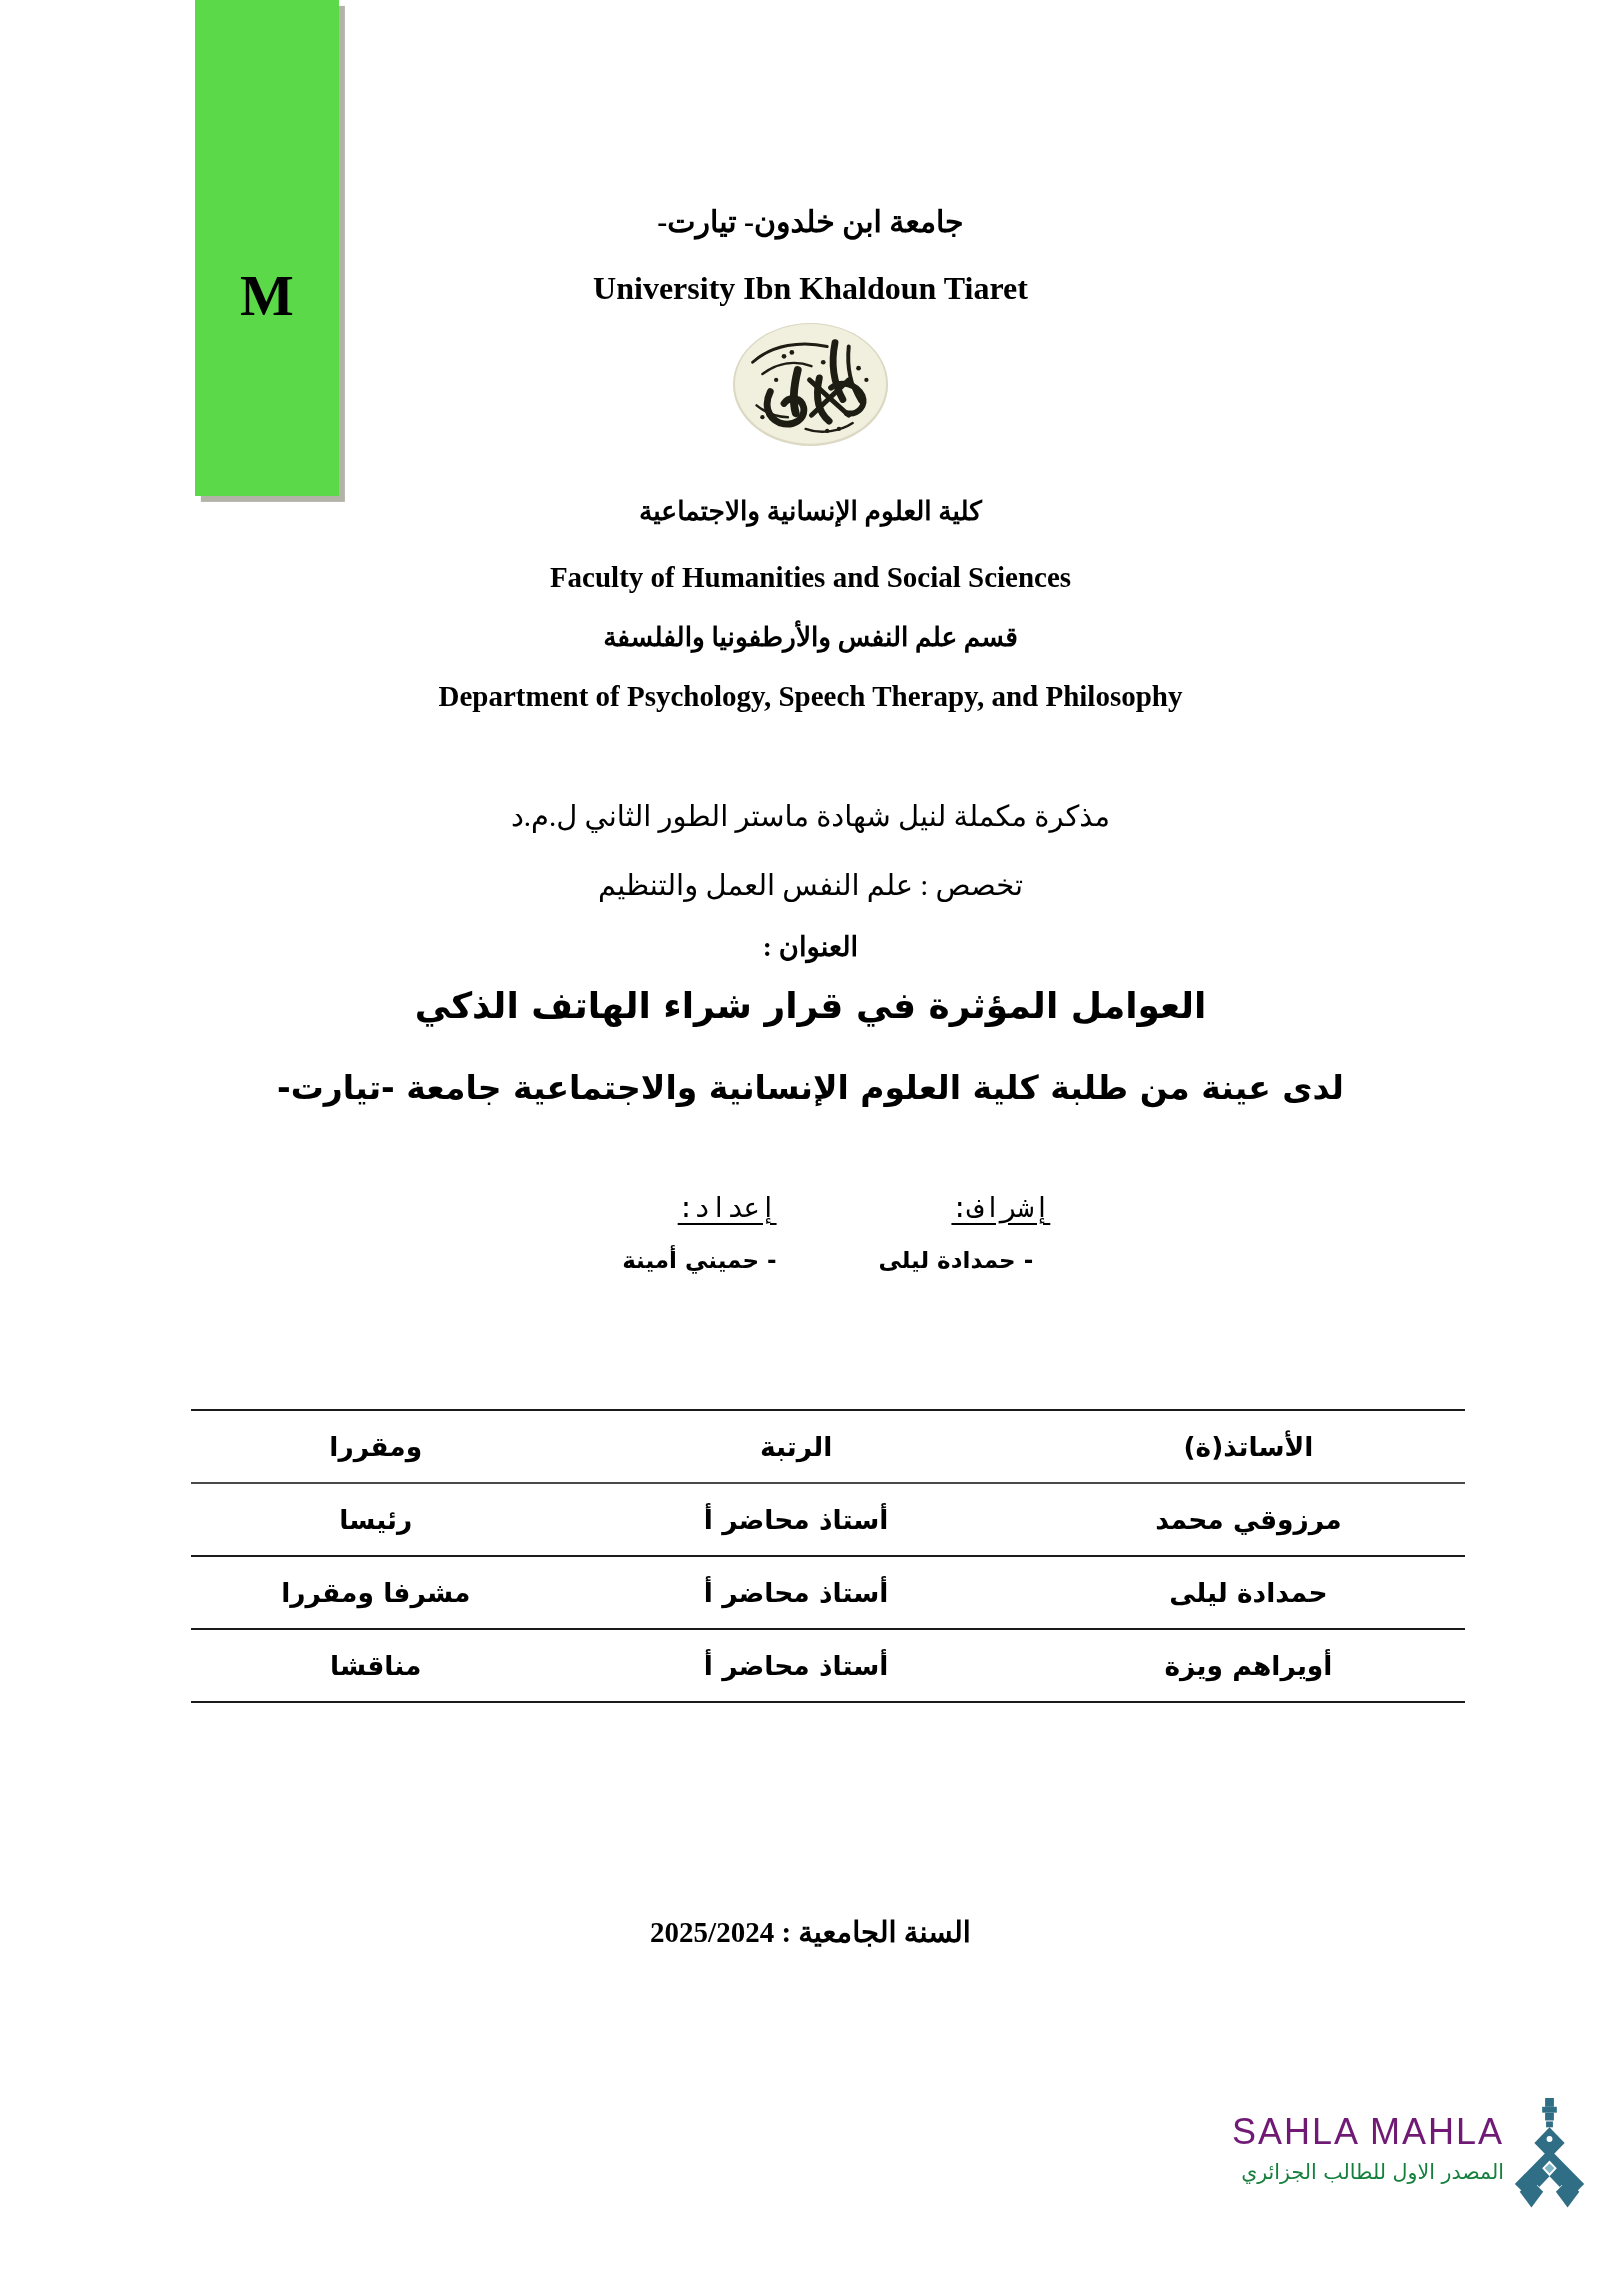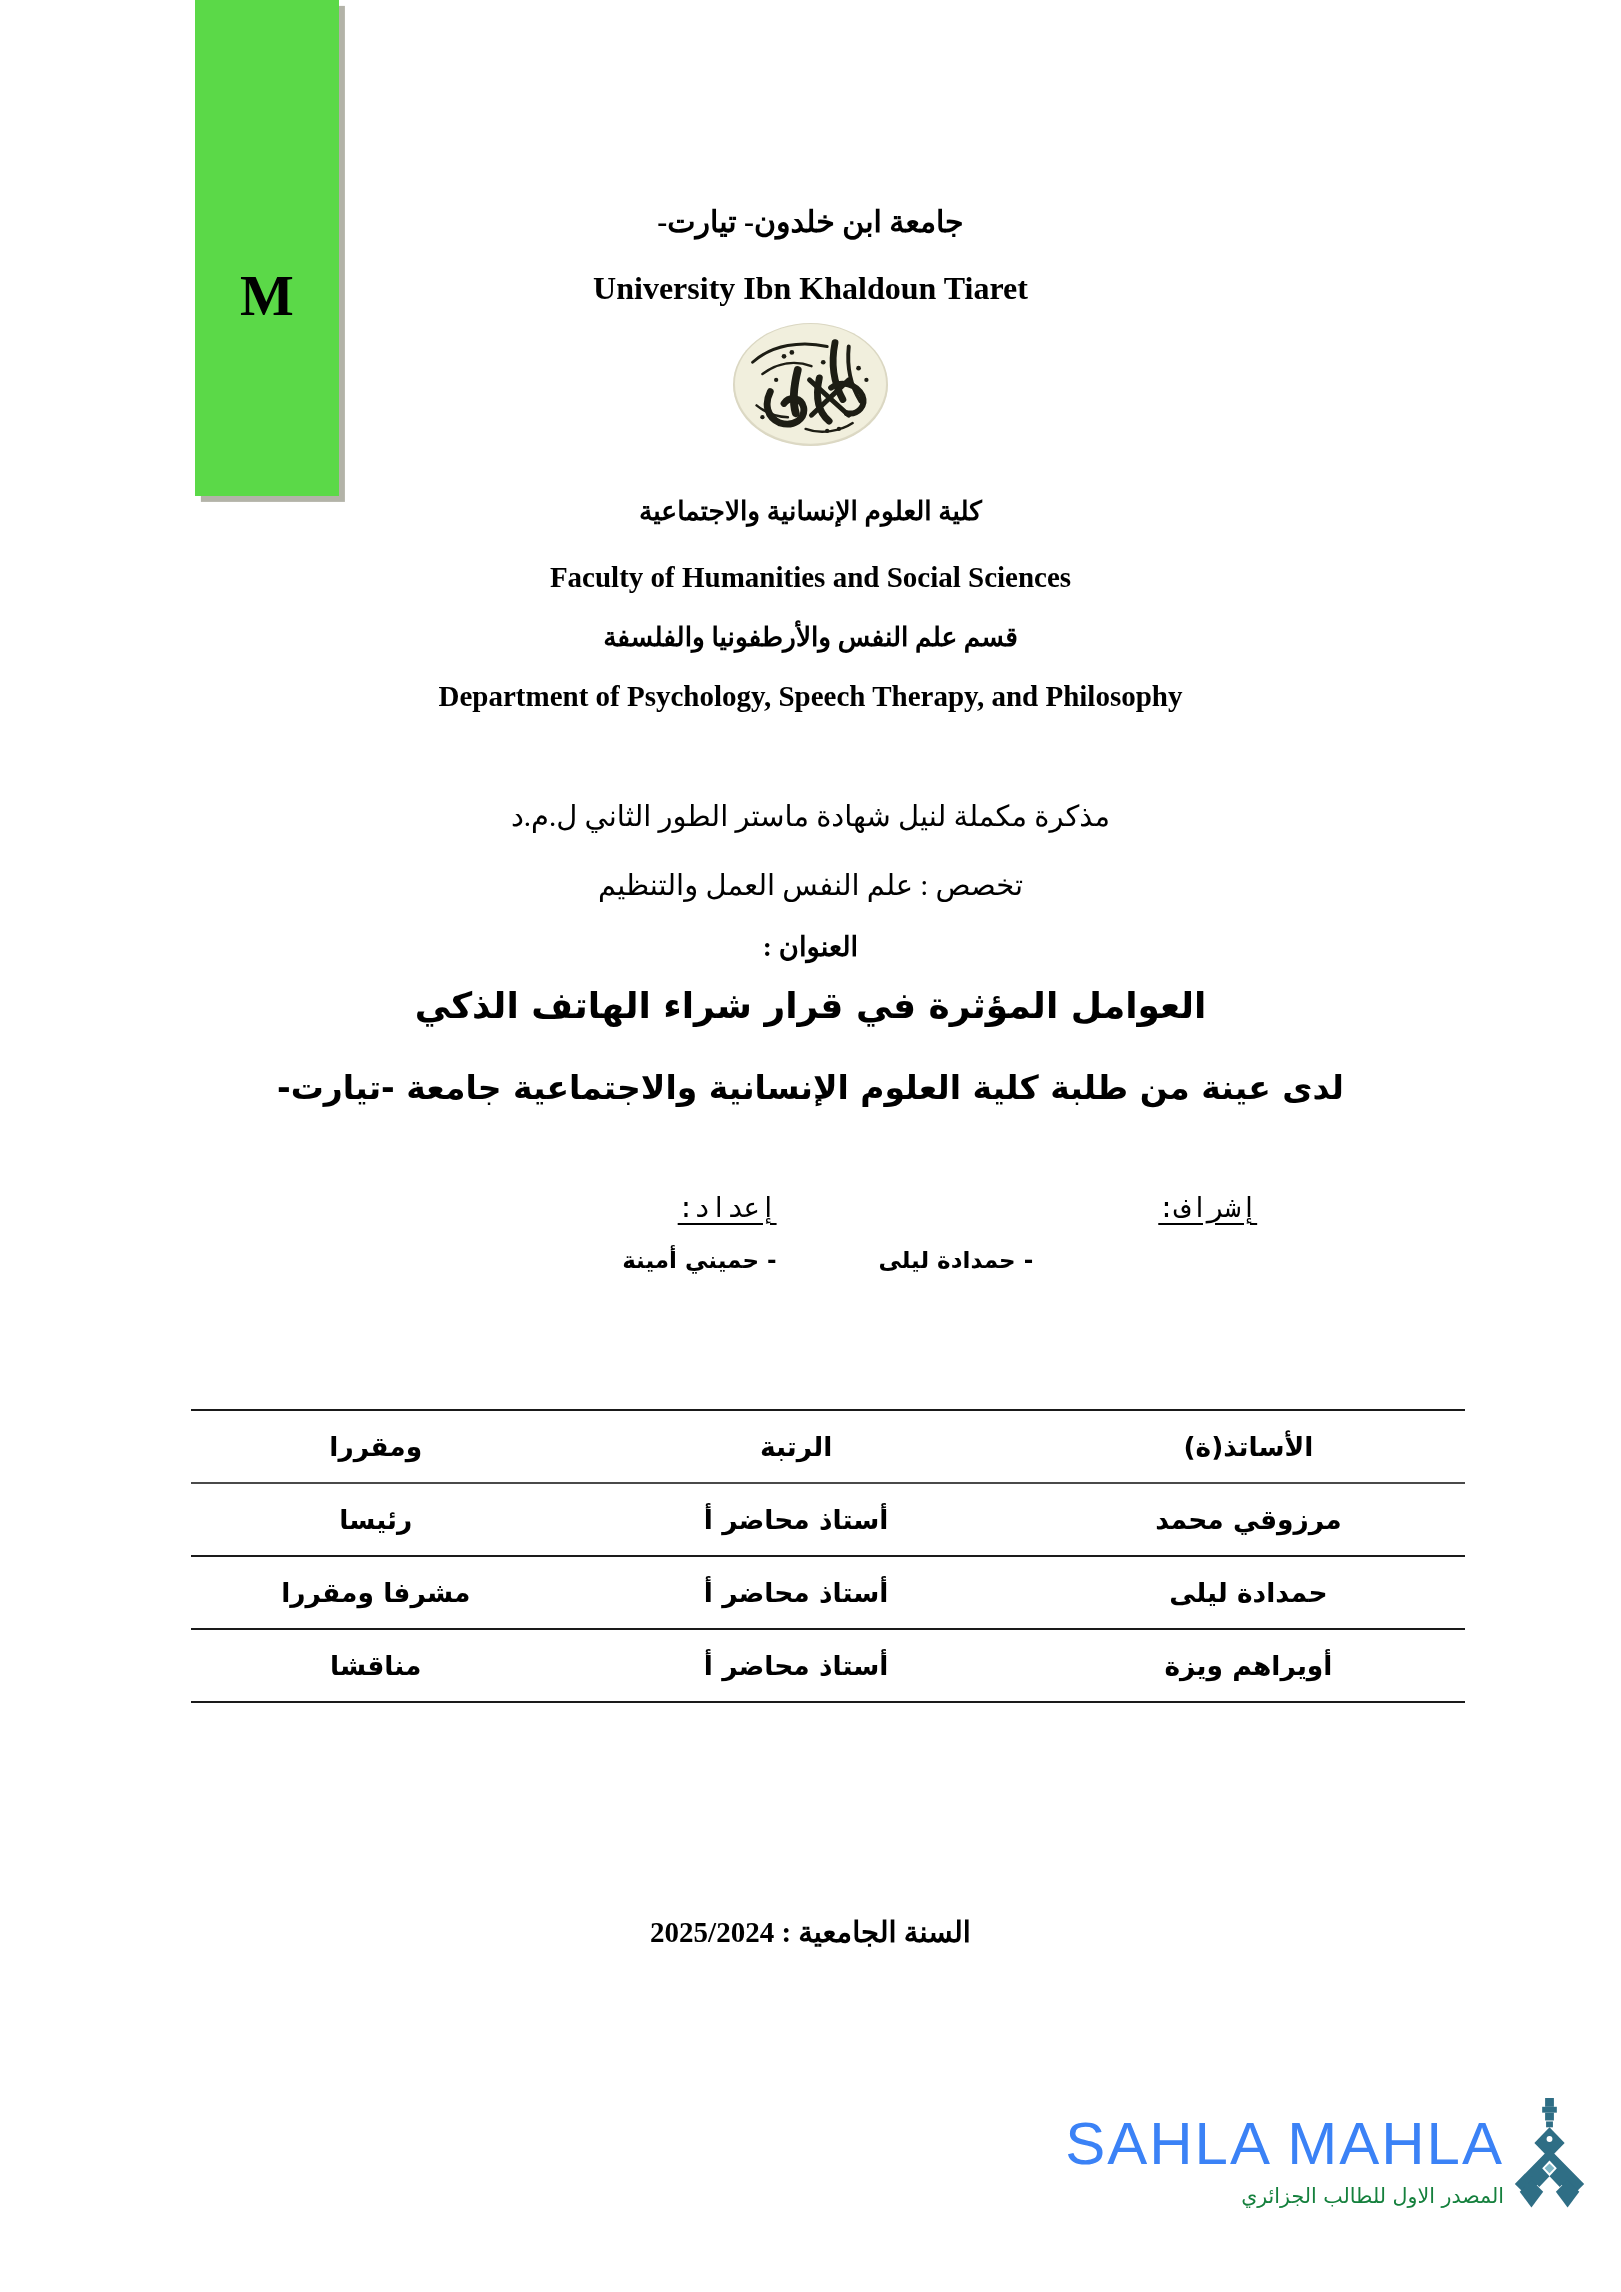--- a/index.html
+++ b/index.html
@@ -151,21 +151,21 @@
     text-underline-offset:5.9px;
     display:inline-block;
     direction:rtl;
   }
   .byline-name{
     font-size:23px; font-weight:700;
     font-family:"DejaVu Sans","Liberation Sans",sans-serif;
     margin-top:21.6px;
     direction:rtl;
   }
-  .byline-col.left .byline-head{ display:block; text-align:center; margin-left:73px;}
+  .byline-col.left .byline-head{ display:block; text-align:left; margin-left:73px;}
   .byline-col.left .byline-name{ text-align:left; }
   .byline-col.right .byline-head{ display:block; text-align:right; margin-right:0px;}
   .byline-col.right .byline-name{ text-align:right; margin-right:0px;}
 
   
   .jury{
     position:absolute;
     left:191px;
     top:1409px;
     width:1274px;
@@ -207,23 +207,23 @@
     direction:ltr;
   }
   .wm-text{
     position:absolute;
     right:88px;
     top:11.8px;
     text-align:right;
   }
   .wm-title{
     font-family:"Liberation Sans","DejaVu Sans",sans-serif;
-    font-size:60px;
+    font-size:36px;
     letter-spacing:2px;
-    color:#3b82f6;
+    color:#701a75;
     font-weight:400;
     line-height:1;
     white-space:nowrap;
   }
   .wm-sub{
     font-family:"DejaVu Sans","Liberation Sans",sans-serif;
     font-size:20.6px;
     color:#15803d;
     margin-top:9.8px;
     direction:rtl;

